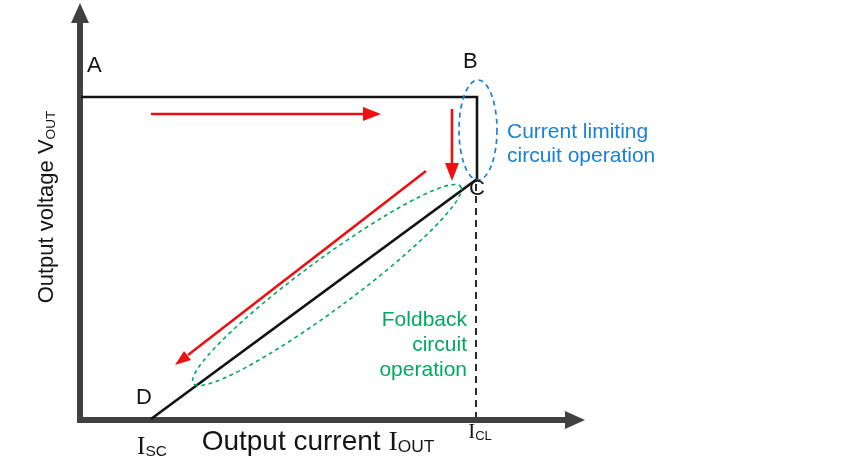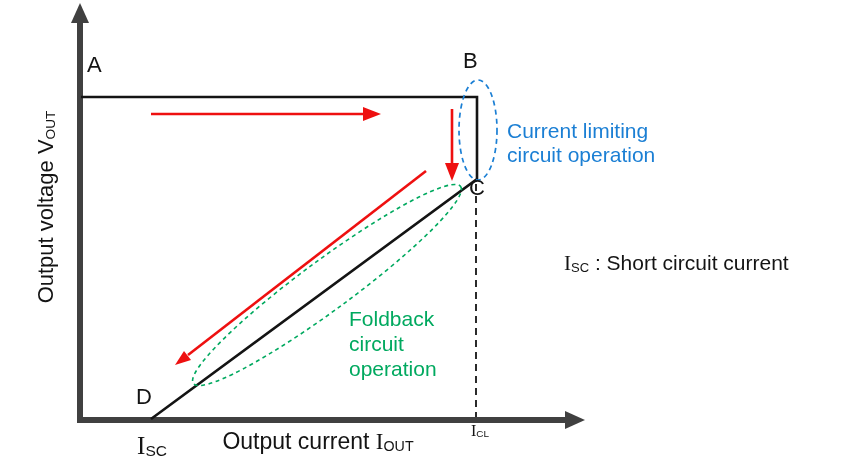--- a/index.html
+++ b/index.html
@@ -28,43 +28,43 @@
     letter-spacing: 0;
   }
   #y-axis-label {
     left: 46px; top: 207px;
     transform: translate(-50%, -50%) rotate(-90deg);
     font-size: 22px;
   }
   #x-axis-label {
     left: 318px; top: 441px;
     transform: translate(-50%, -50%);
-    font-size: 23px;
+    font-size: 28px;
   }
   #tick-isc { left: 152px; top: 445px; transform: translate(-50%, -50%); font-size: 25px; }
-  #tick-icl { left: 480px; top: 431px; transform: translate(-50%, -50%); font-size: 16px; }
+  #tick-icl { left: 480px; top: 431px; transform: translate(-50%, -50%); font-size: 21px; }
   #point-a { left: 87px;  top: 54px; }
   #point-b { left: 463px; top: 50px; }
   #point-c { left: 469px; top: 177px; }
   #point-d { left: 136px; top: 386px; }
   #annot-current-limiting {
     position: absolute;
     left: 507px; top: 119px;
     width: 185px;
     font-size: 21px;
     line-height: 24px;
     white-space: normal;
   }
   #annot-foldback {
     position: absolute;
     left: 349px; top: 306px;
     width: 118px;
     font-size: 21px;
     line-height: 25px;
-    text-align: left;
+    text-align: right;
     white-space: normal;
   }
   #legend {
     position: absolute;
     left: 564px; top: 250px;
     font-size: 21px;
     line-height: 25px;
     color: #141414;
   }
   .legend-line { white-space: nowrap; }
@@ -110,16 +110,15 @@
   <div class="lbl pt-lbl" id="point-a">A</div>
   <div class="lbl pt-lbl" id="point-b">B</div>
   <div class="lbl pt-lbl" id="point-c">C</div>
   <div class="lbl pt-lbl" id="point-d">D</div>
 
   <div id="annot-current-limiting" style="color: rgb(27, 127, 212);">Current limiting circuit operation</div>
 
   <div id="annot-foldback" style="color: rgb(0, 169, 95);">Foldback circuit operation</div>
 
   <div id="legend">
-    <div class="legend-line"><span class="sym">I</span><span class="sub">SC</span><span> : Short circuit current</span></div>
   </div>
 
 </div>
 
 </body></html>

